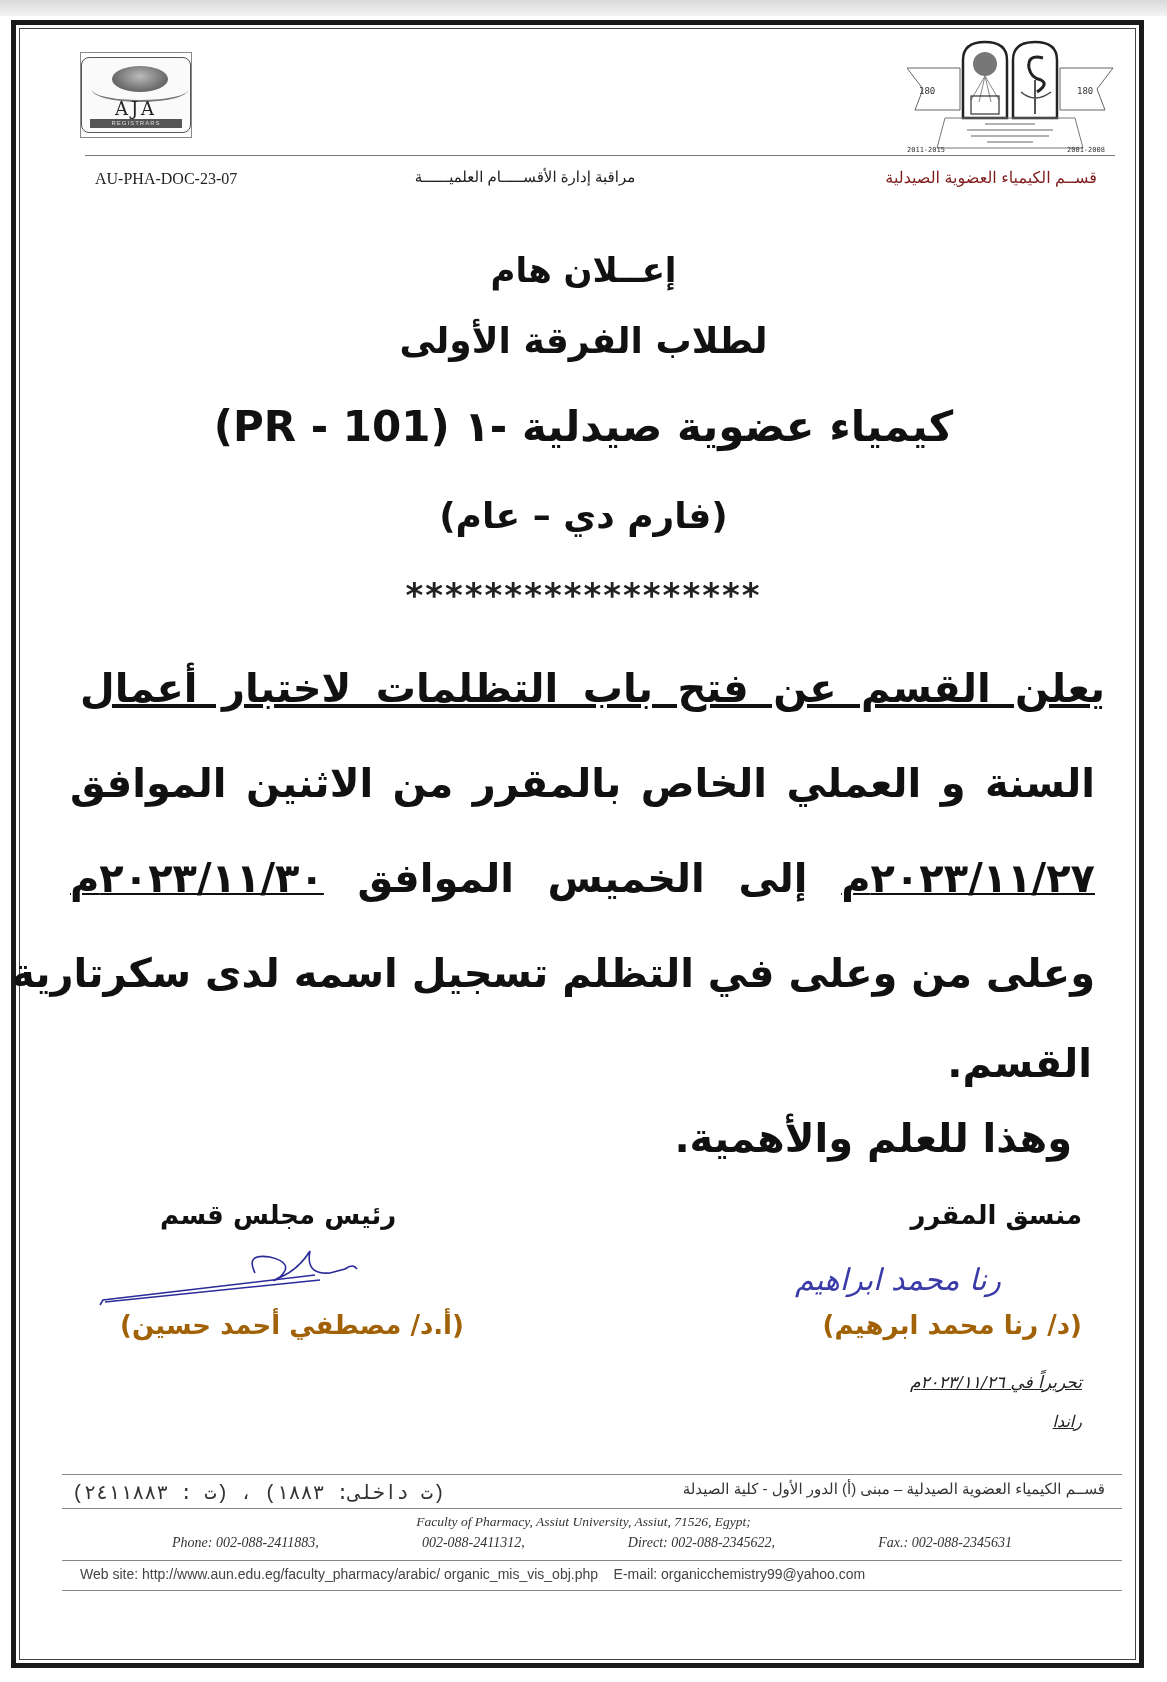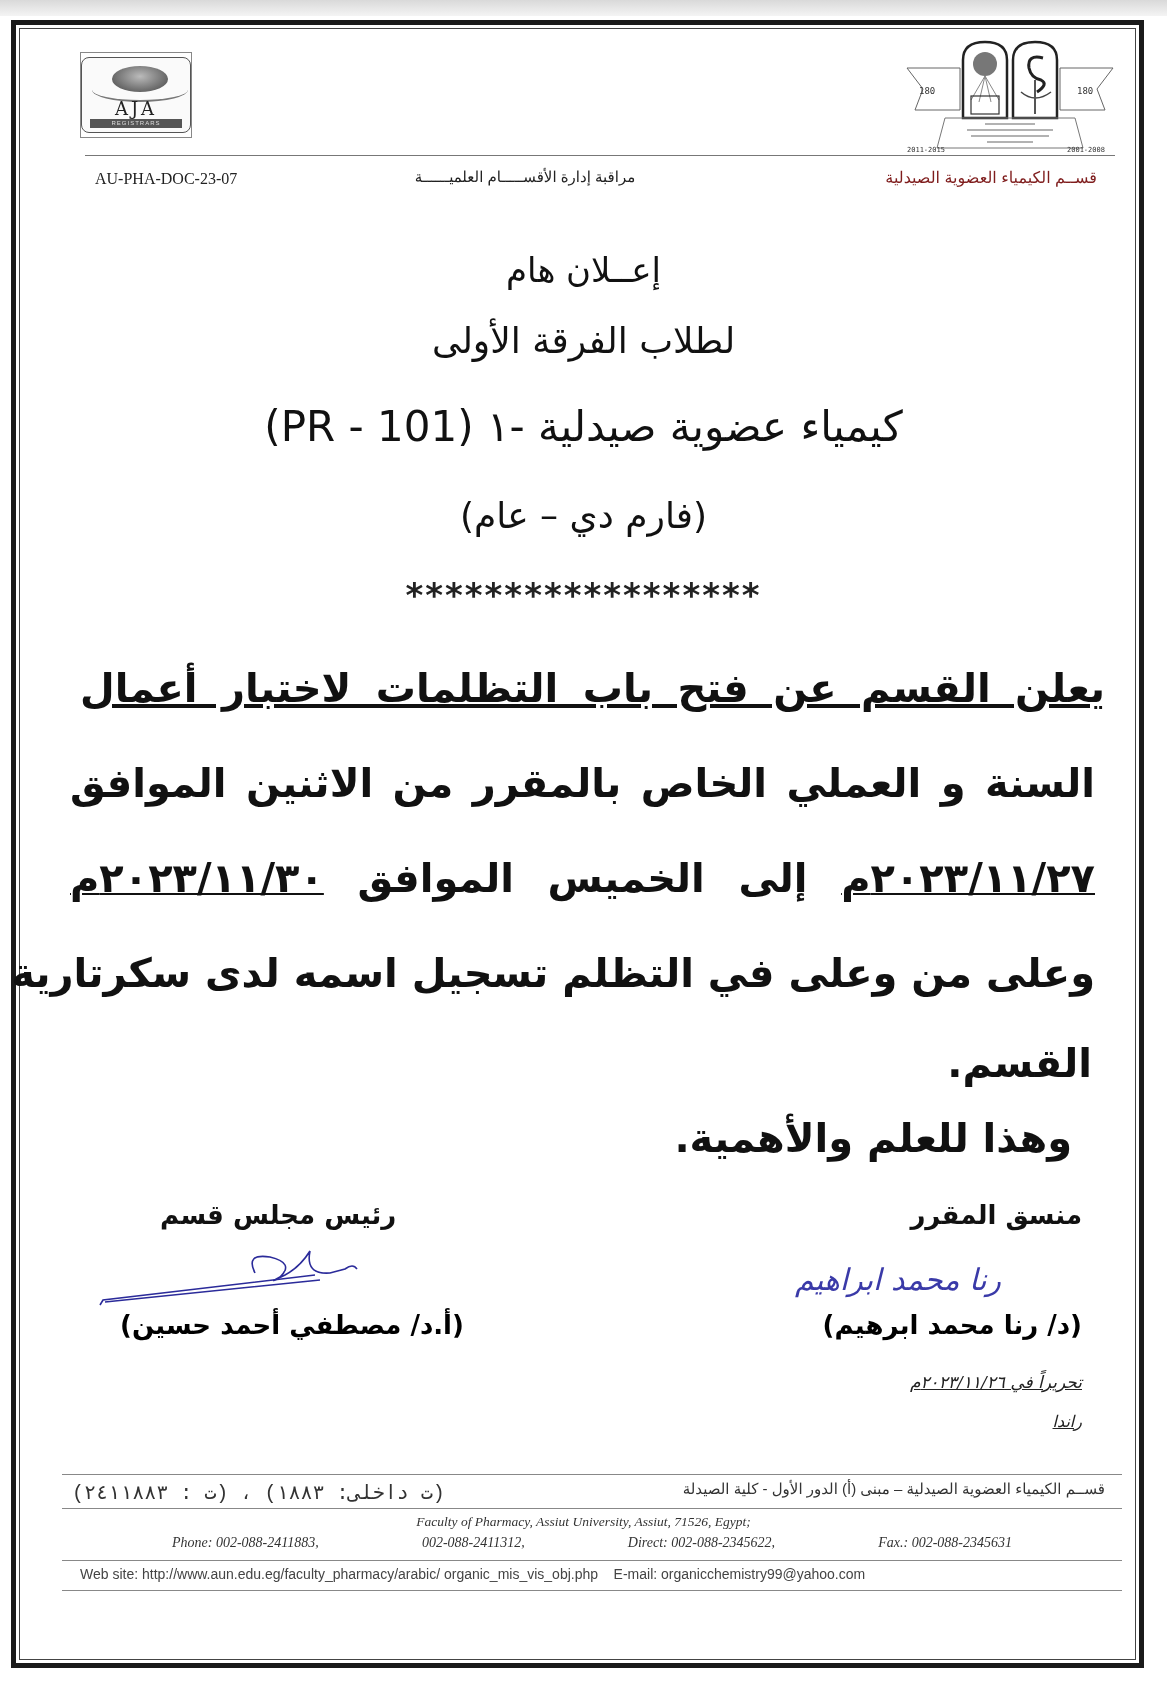--- a/index.html
+++ b/index.html
@@ -50,21 +50,21 @@
   }
   .hdr-center {
     left: 380px; top: 168px; width: 290px; text-align: center; direction: rtl;
     font-family: "Liberation Sans", sans-serif; font-size: 15px; color: #222;
   }
   .hdr-right {
     right: 70px; top: 168px; direction: rtl; 
     font-family: "Liberation Sans", sans-serif; font-size: 16px; color: #7f1d1d;
   }
   .title {
-    left: 0; width: 1167px; text-align: center; direction: rtl; font-weight: normal;
+    left: 0; width: 1167px; text-align: center; direction: rtl; font-weight: bold;
     font-family: "DejaVu Sans", sans-serif; color: #111;
   }
   .t1 { top: 250px; font-size: 34px; }
   .t2 { top: 320px; font-size: 36px; }
   .t3 { top: 402px; font-size: 42px; }
   .t4 { top: 495px; font-size: 36px; }
   .stars { left: 0; width: 1167px; text-align: center; top: 575px; font-size: 34px; font-weight: bold; letter-spacing: 2px; color: #222; }
   .body-line {
     left: 70px; width: 1025px; direction: rtl; font-family: "DejaVu Sans", sans-serif; font-weight: bold;
     font-size: 40px; color: #111; text-align: justify; text-align-last: justify; white-space: nowrap;
@@ -72,21 +72,21 @@
   .b1 { top: 665px; right: 95px; left: 80px; text-decoration: underline; }
   .b2 { top: 760px; }
   .b3 { top: 855px; }
   .b3 .u { text-decoration: underline; text-decoration-thickness: 2px; }
   .b4 { top: 950px; }
   .b5 { top: 1040px; left: auto; right: 75px; text-align: right; text-align-last: right; width: auto; }
   .b6 { top: 1115px; left: auto; right: 95px; text-align: right; text-align-last: right; width: auto; }
   .sig-title { font-weight: bold; direction: rtl; font-size: 26px; color: #111; }
   .sig-left-title { left: 160px; top: 1200px; }
   .sig-right-title { right: 85px; top: 1200px; }
-  .sig-name { font-weight: bold; direction: rtl; font-size: 26px; color: #000000; }
+  .sig-name { font-weight: bold; direction: rtl; font-size: 26px; color: #a16207; }
   .sig-left-name { left: 120px; top: 1310px; }
   .sig-right-name { right: 85px; top: 1310px; }
   .signature { color: #2b2b9a; }
   .edit-note {
     right: 85px; top: 1372px; direction: rtl; font-family: "DejaVu Serif", serif; font-style: italic;
     font-size: 17px; text-decoration: underline; color: #222;
   }
   .edit-user {
     right: 85px; top: 1412px; direction: rtl; font-family: "DejaVu Serif", serif; font-style: italic;
     font-size: 16px; text-decoration: underline; color: #222;

